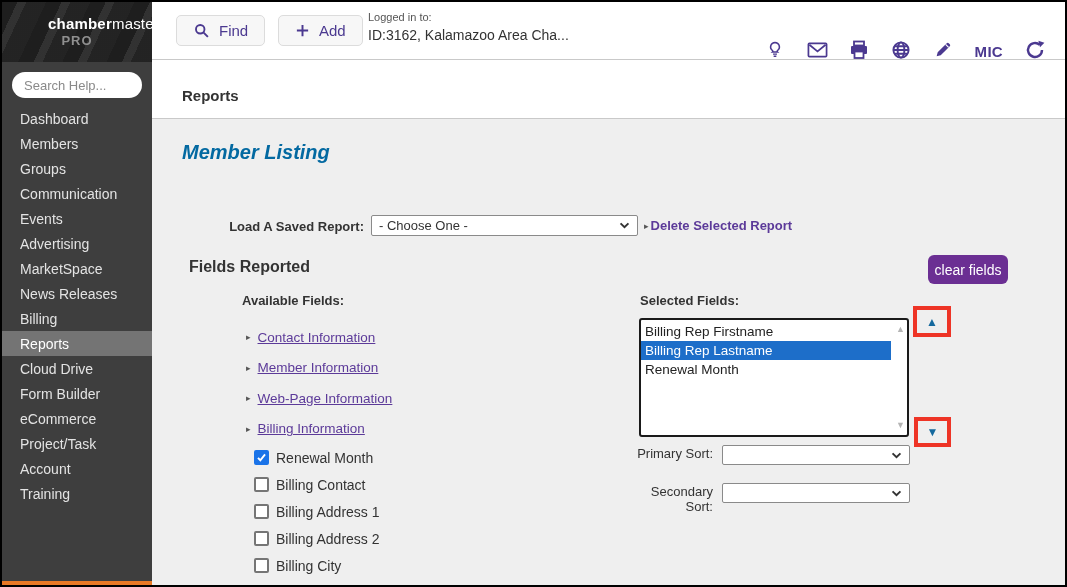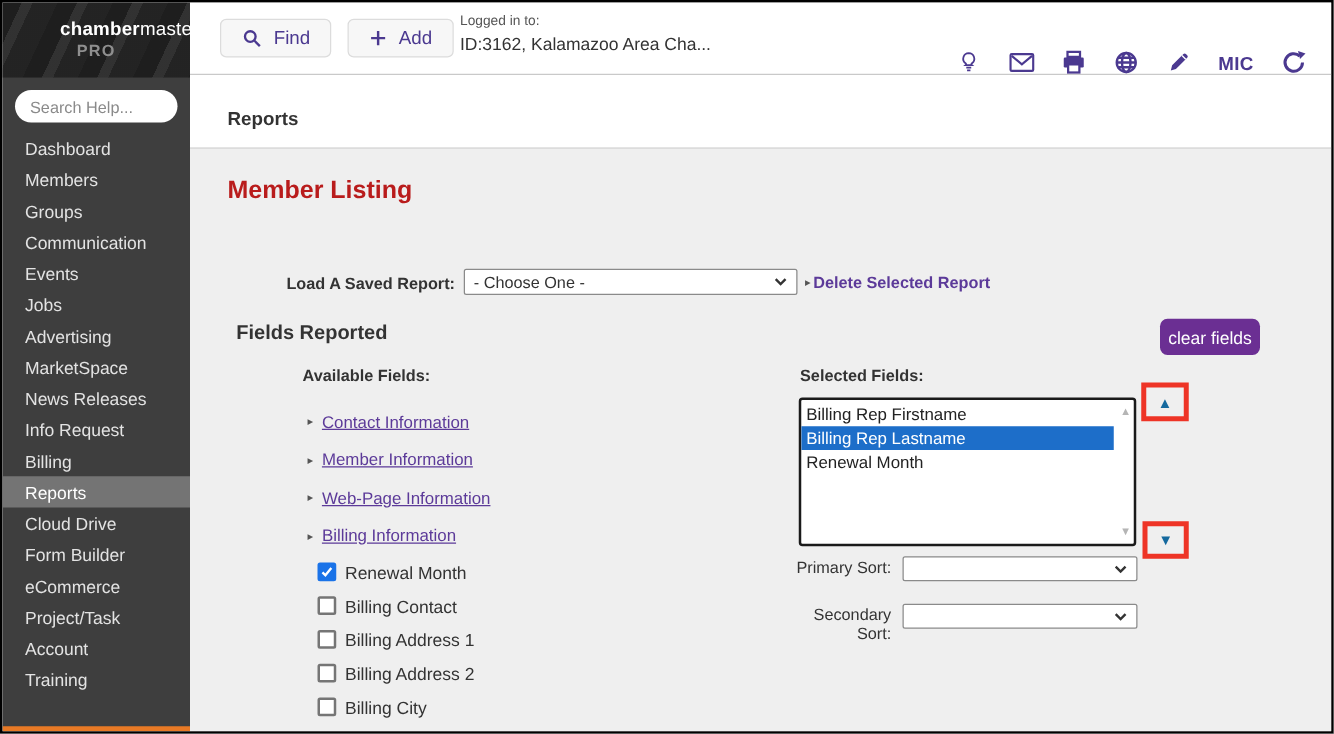--- a/index.html
+++ b/index.html
@@ -46,21 +46,21 @@
   .tb-icons{position:absolute;right:20px;top:0;height:58px;display:flex;align-items:flex-end;gap:21px;}
   .tb-ic{width:21px;height:21px;display:flex;align-items:center;justify-content:center;cursor:pointer;}
   .mic-text{font-size:15px;font-weight:bold;color:#4b3990;cursor:pointer;letter-spacing:.3px;}
 
   
   .crumb-bar{position:absolute;left:150px;top:58px;right:0;height:59px;background:#fff;border-bottom:1px solid #c9c9c9;}
   .crumb-title{position:absolute;left:30px;top:27px;font-size:15px;font-weight:bold;color:#333;}
 
   
   .content{position:absolute;left:150px;top:117px;right:0;bottom:0;background:#efefef;}
-  .page-title{position:absolute;left:30px;top:22px;font-size:20px;font-weight:bold;color:#b91c1c;}
+  .page-title{position:absolute;left:30px;top:22px;font-size:20px;font-weight:bold;color:#0369a1;font-style:italic;}
   .sec-head{position:absolute;font-size:16px;font-weight:bold;color:#333;}
   .saved-head{left:37px;top:65px;}
   .optional{font-size:13px;font-weight:normal;font-style:italic;color:#555;margin-left:6px;}
   .fields-head{left:37px;top:139px;}
 
   .load-label{position:absolute;left:20px;top:100px;width:192px;text-align:right;font-size:13px;font-weight:bold;color:#333;}
   .select{
     position:absolute;background:#fff;border:1px solid #8a8a8a;border-radius:2px;
     display:flex;align-items:center;justify-content:space-between;
     padding:0 7px;font-size:13px;color:#333;cursor:pointer;
@@ -139,33 +139,27 @@
           <div class="nav-item">
           <span>Groups</span>
         </div>
           <div class="nav-item">
           <span>Communication</span>
         </div>
           <div class="nav-item">
           <span>Events</span>
         </div>
           <div class="nav-item">
-          <span>Jobs</span>
-        </div>
-          <div class="nav-item">
           <span>Advertising</span>
         </div>
           <div class="nav-item">
           <span>MarketSpace</span>
         </div>
           <div class="nav-item">
           <span>News Releases</span>
-        </div>
-          <div class="nav-item">
-          <span>Info Request</span>
         </div>
           <div class="nav-item">
           <span>Billing</span>
         </div>
           <div class="nav-item active">
           <span>Reports</span>
         </div>
           <div class="nav-item">
           <span>Cloud Drive</span>
         </div>

